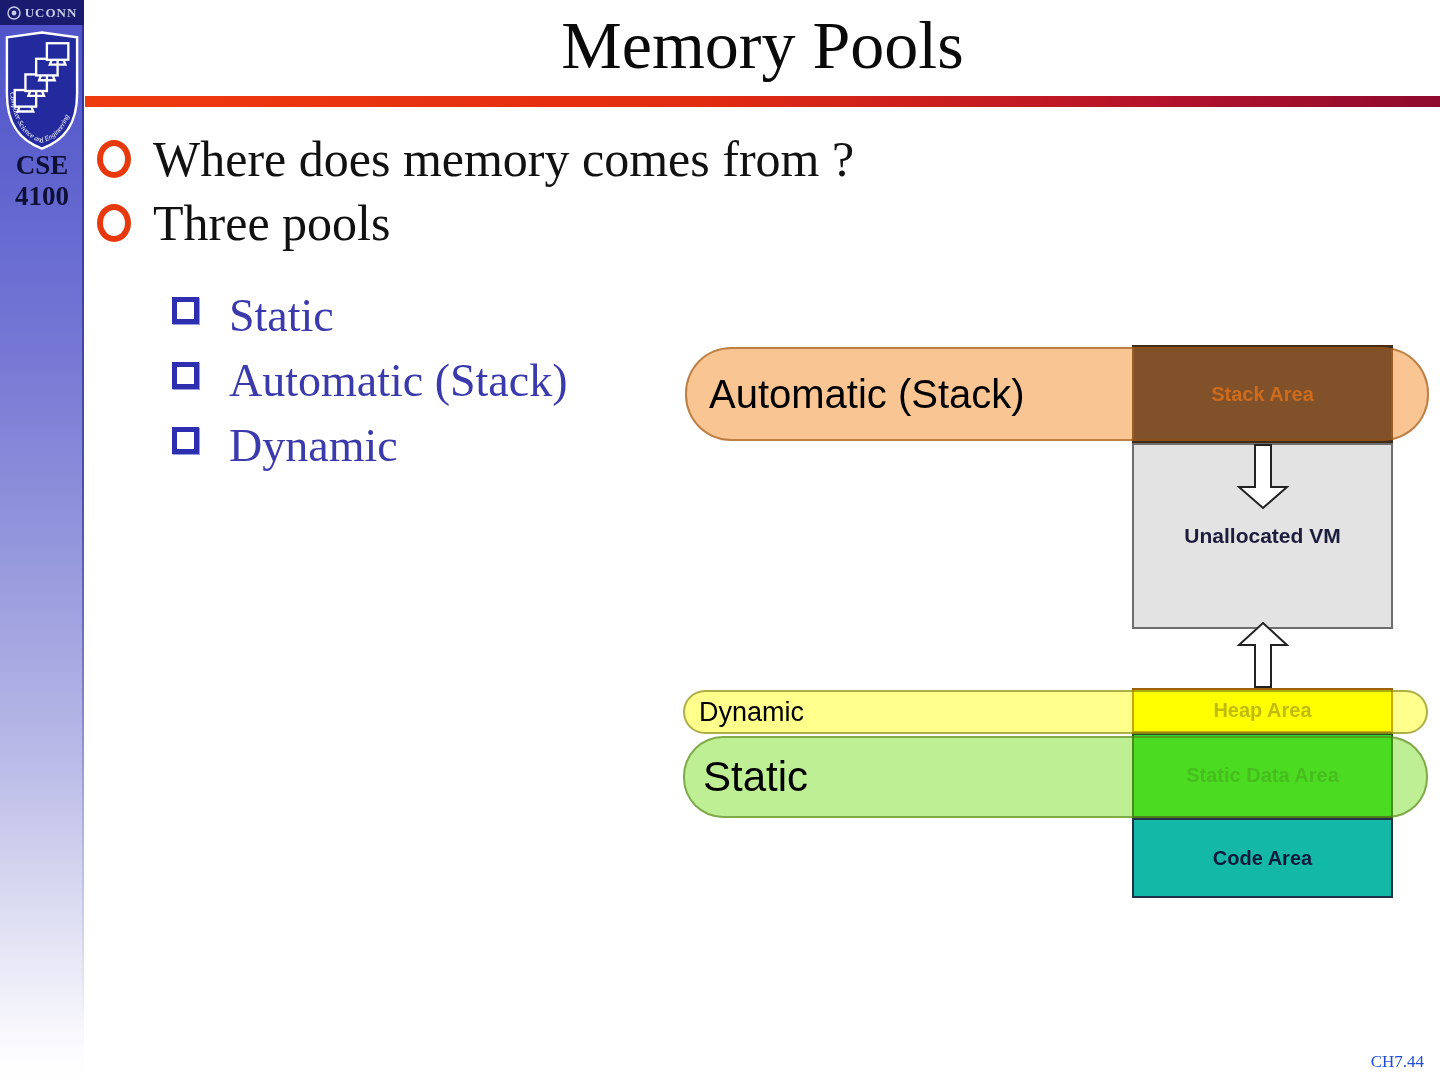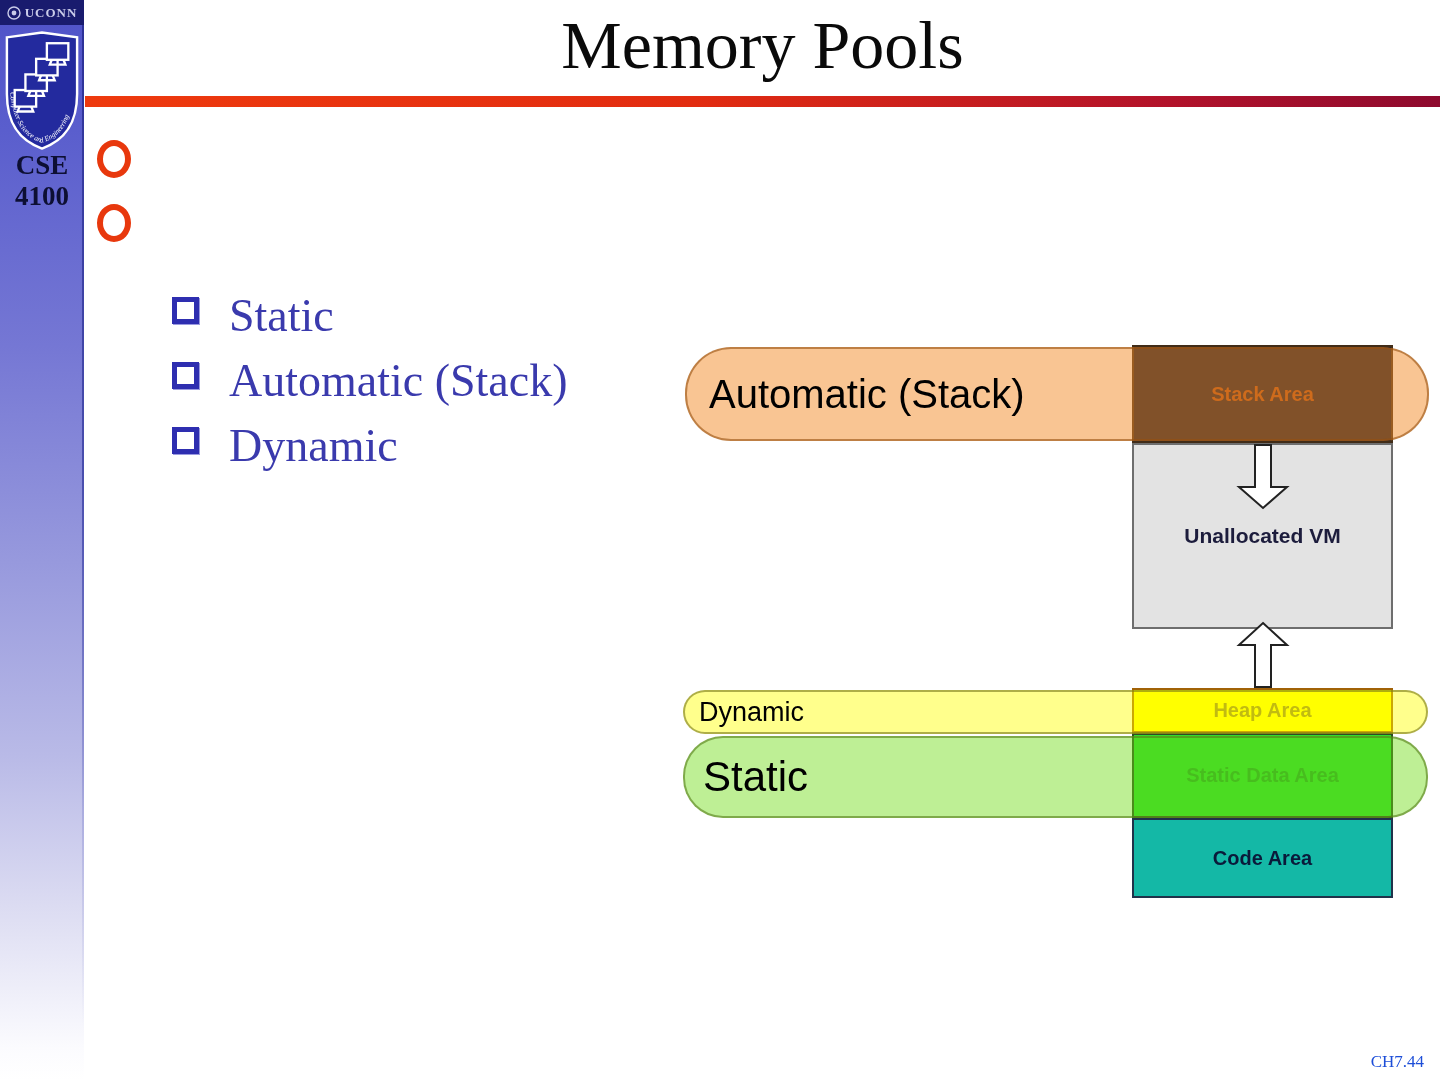--- a/index.html
+++ b/index.html
@@ -107,23 +107,25 @@
 <div id="course-id" class="abs">
   <div>CSE</div>
   <div>4100</div>
 </div>
 
 <h1 id="page-title" class="abs" style="margin:0;font-weight:normal;">Memory Pools</h1>
 <div id="title-rule" class="abs"></div>
 
 <div class="abs bullet-row" style="top:128px;">
   <span class="ring"></span>
+  <span class="bullet-text">Where does memory comes from ?</span>
 </div>
 <div class="abs bullet-row" style="top:192px;">
   <span class="ring"></span>
+  <span class="bullet-text">Three pools</span>
 </div>
 
 <div class="abs sub-row" style="top:283px;">
   <span class="sq"></span>
   <span class="sub-text">Static</span>
 </div>
 <div class="abs sub-row" style="top:348px;">
   <span class="sq"></span>
   <span class="sub-text">Automatic (Stack)</span>
 </div>

